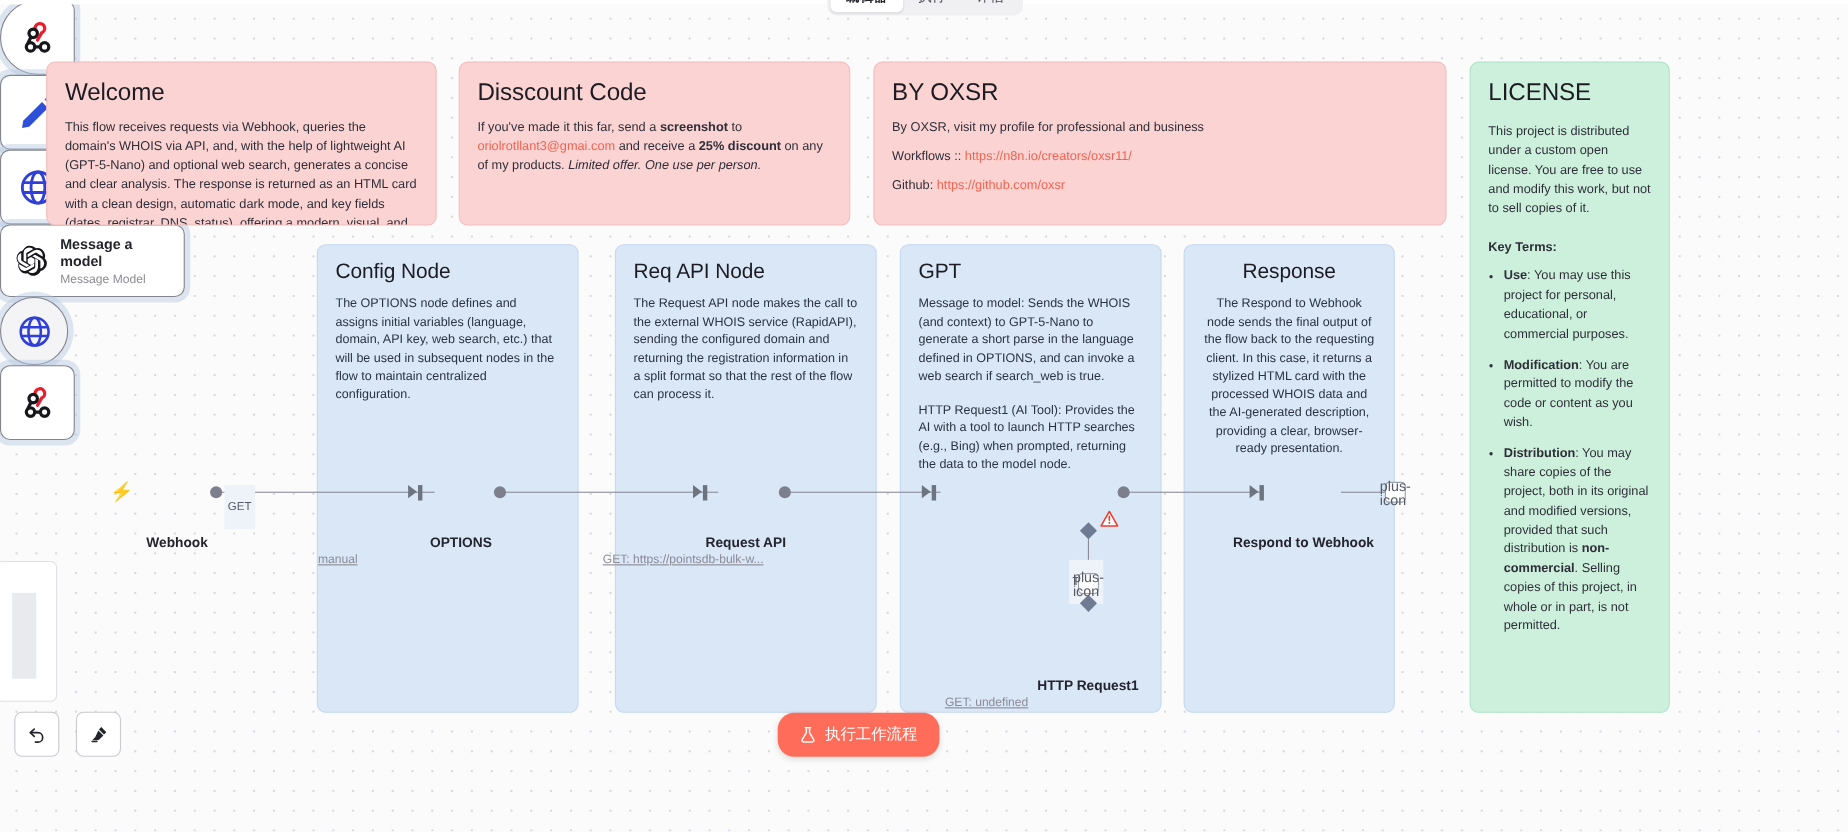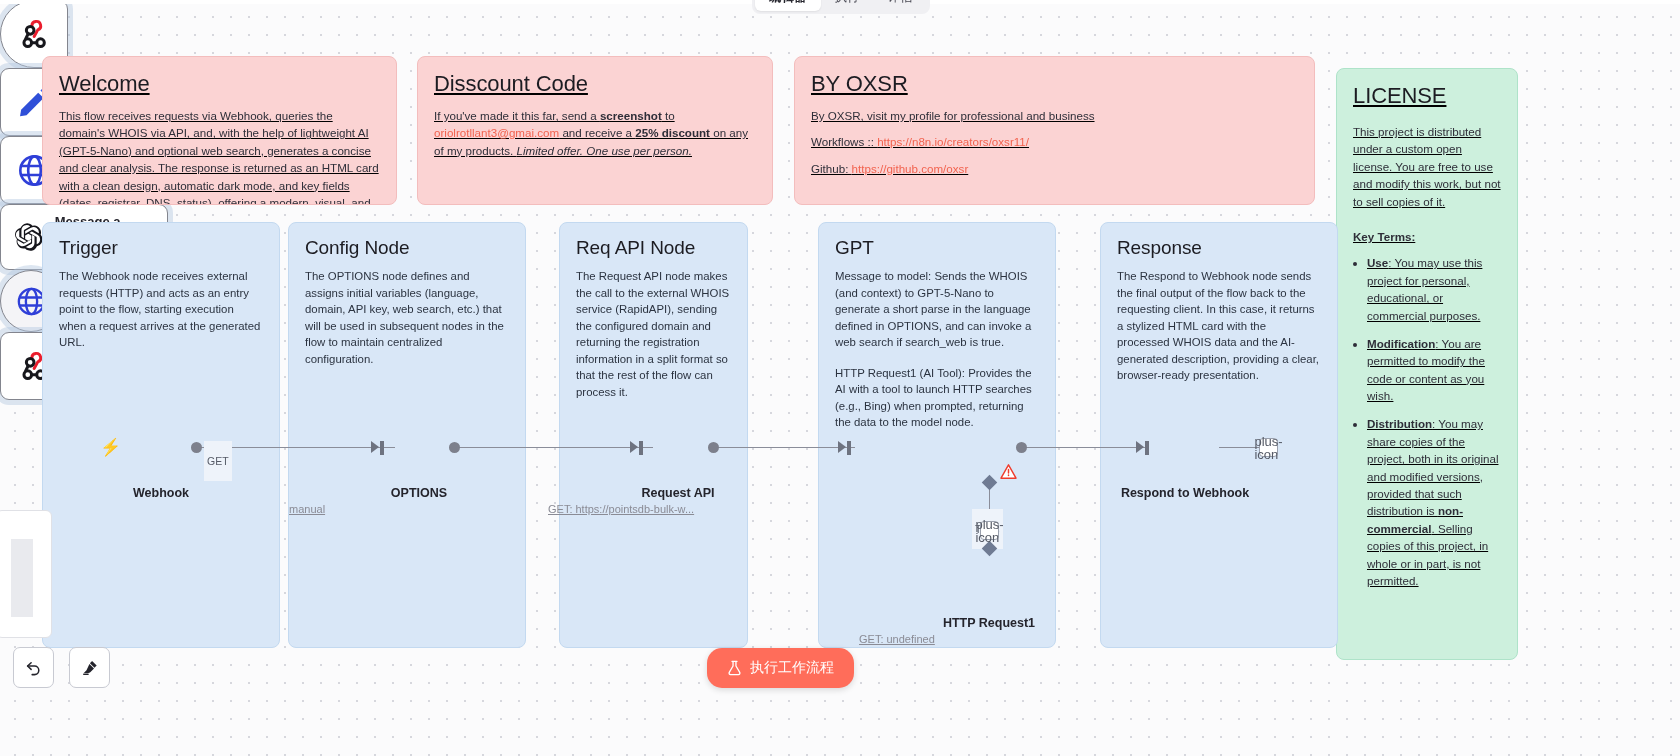--- a/index.html
+++ b/index.html
@@ -35,21 +35,20 @@
     line-height: 1;
   }
   .tab.active { background: #ffffff; color: #24242c; font-weight: 600; box-shadow: 0 1px 2px rgba(0,0,0,.07); }
 
   
   .sticky {
     position: absolute;
     border-radius: 8px;
     padding: 14px 16px 8px 16px;
     overflow: hidden;
-    text-decoration: underline;
   }
   .sticky.pink  { background: #fbd3d3; border: 1px solid #f3bdbd; }
   .sticky.green { background: #cdf0dd; border: 1px solid #aee3c9; }
   .sticky h2 {
     font-size: 22px; font-weight: 400; color: #1c1c22;
     letter-spacing: -0.1px;
     margin-bottom: 10px;
   }
   .sticky p {
     font-size: 11.6px; line-height: 1.5; color: #2e2e38;
@@ -276,53 +275,49 @@
     <p><span>If you've made it this far, send a </span><b>screenshot</b><span> to </span><a href="#">oriolrotllant3@gmai.com</a><span> and receive a </span><b>25% discount</b><span> on any of my products. </span><i>Limited offer. One use per person.</i></p>
   </div>
 
   <div class="sticky pink" style="left:794px; top:56px; width:521px; height:149px;">
     <h2>BY OXSR</h2>
     <p>By OXSR, visit my profile for professional and business</p>
     <p><span>Workflows :: </span><a href="#">https://n8n.io/creators/oxsr11/</a></p>
     <p><span>Github: </span><a href="#">https://github.com/oxsr</a></p>
   </div>
 
-  <div class="sticky green" style="left:1336px; top:68px; width:182px; height:592px;">
+  <div class="sticky green" style="left:1336px; top:56px; width:182px; height:592px;">
     <h2>LICENSE</h2>
     <p style="margin-top:14px;">This project is distributed under a custom open license. You are free to use and modify this work, but not to sell copies of it.</p>
     <p style="margin-top:18px; font-weight:700;">Key Terms:</p>
     <ul style="margin-top:2px;">
       <li><b>Use</b><span>: You may use this project for personal, educational, or commercial purposes.</span></li>
       <li><b>Modification</b><span>: You are permitted to modify the code or content as you wish.</span></li>
       <li><b>Distribution</b><span>: You may share copies of the project, both in its original and modified versions, provided that such distribution is </span><b>non-commercial</b><span>. Selling copies of this project, in whole or in part, is not permitted.</span></li>
     </ul>
   </div>
 
-  <div class="panel" style="left:42px; top:222px; width:238px; height:426px;">
-    <h3>Trigger</h3>
-    <p>The Webhook node receives external requests (HTTP) and acts as an entry point to the flow, starting execution when a request arrives at the generated URL.</p>
-  </div>
 
   <div class="panel" style="left:288px; top:222px; width:238px; height:426px;">
     <h3>Config Node</h3>
     <p>The OPTIONS node defines and assigns initial variables (language, domain, API key, web search, etc.) that will be used in subsequent nodes in the flow to maintain centralized configuration.</p>
   </div>
 
-  <div class="panel" style="left:559px; top:222px; width:189px; height:426px;">
+  <div class="panel" style="left:559px; top:222px; width:238px; height:426px;">
     <h3>Req API Node</h3>
     <p>The Request API node makes the call to the external WHOIS service (RapidAPI), sending the configured domain and returning the registration information in a split format so that the rest of the flow can process it.</p>
   </div>
 
   <div class="panel" style="left:818px; top:222px; width:238px; height:426px;">
     <h3>GPT</h3>
     <p>Message to model: Sends the WHOIS (and context) to GPT-5-Nano to generate a short parse in the language defined in OPTIONS, and can invoke a web search if search_web is true.</p>
     <p style="margin-top:14px;">HTTP Request1 (AI Tool): Provides the AI with a tool to launch HTTP searches (e.g., Bing) when prompted, returning the data to the model node.</p>
   </div>
 
-  <div class="panel" style="left:1100px; top:222px; width:238px; height:426px;">
+  <div class="panel" style="left:1076px; top:222px; width:192px; height:426px;text-align:center;">
     <h3>Response</h3>
     <p>The Respond to Webhook node sends the final output of the flow back to the requesting client. In this case, it returns a stylized HTML card with the processed WHOIS data and the AI-generated description, providing a clear, browser-ready presentation.</p>
   </div>
 
   <div class="conn" style="left:196px; top:447px; width:199px;"></div>
   <div class="conn" style="left:454px; top:447px; width:199px;"></div>
   <div class="conn" style="left:713px; top:447px; width:142px;"></div>
   <div class="conn" style="left:1022px; top:447px; width:127px;"></div>
   <div class="conn" style="left:1219px; top:447px; width:42px;"></div>
   <div class="conn-v" style="left:989px; top:483px; height:26px;"></div>

